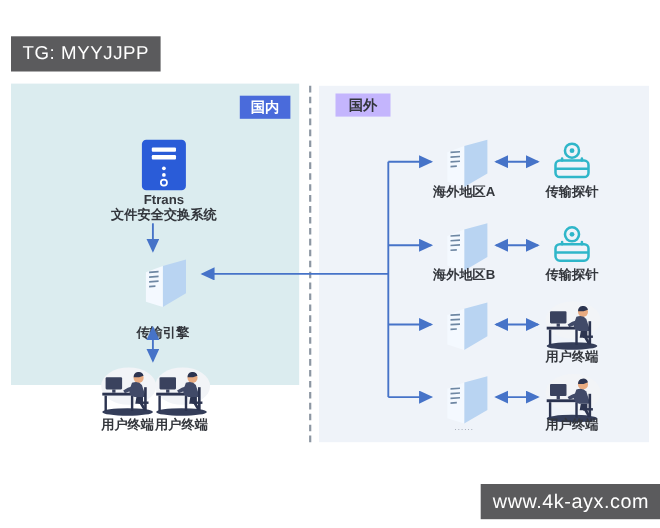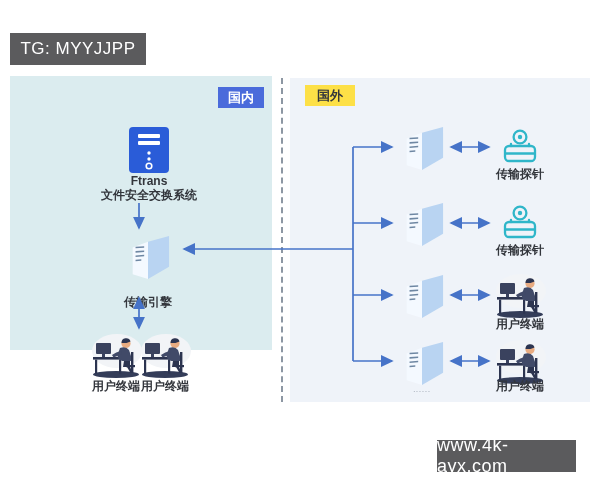--- a/index.html
+++ b/index.html
@@ -7,36 +7,36 @@
     width:600px;height:480px;position:relative;background:#ffffff;
     font-family:"Liberation Sans","DejaVu Sans",sans-serif;
     overflow:hidden;
   }
   .abs{position:absolute;}
   .badge-dark{
     background:#5b5b5d;color:#ffffff;display:flex;align-items:center;
     justify-content:center;letter-spacing:0.5px;
   }
   #tg-badge{left:10px;top:8px;width:136px;height:32px;font-size:17px;margin-top:25px;}
-  #site-badge{left:437px;top:440px;width:139px;height:32px;font-size:18px;}
+  #site-badge{left:437px;top:440px;width:164px;height:32px;font-size:18px;}
   #panel-domestic{
     left:10px;top:76px;width:262px;height:274px;background:#dbecef;
   }
   #panel-overseas{
     left:290px;top:78px;width:300px;height:324px;background:#eff3f9;
   }
   #divider{
     left:281px;top:78px;width:0;height:324px;border-left:2px dashed #8d97a3;
   }
   .region-badge{
     position:absolute;display:flex;align-items:center;justify-content:center;
     font-size:13px;font-weight:bold;
   }
   #badge-domestic{left:208px;top:11px;width:46px;height:21px;background:#4a6bdb;color:#fff;}
-  #badge-overseas{left:15px;top:7px;width:50px;height:21px;background:#fde047;color:#33363c;}
+  #badge-overseas{left:15px;top:7px;width:50px;height:21px;background:#c4b5fd;color:#33363c;}
   .icon-box{position:absolute;display:block;}
   .lbl{
     position:absolute;text-align:center;color:#33363c;font-size:12px;
     font-weight:600;line-height:14px;white-space:nowrap;
   }
   .lbl-tiny{font-size:7px;color:#7a8391;letter-spacing:1px;font-weight:400;}
   #connectors{left:0;top:0;pointer-events:none;}
 </style>
 </head>
 <body>
@@ -119,20 +119,21 @@
   <span class="icon-box" style="left:109px;top:48px;width:46px;height:46px;"><svg width="100%" height="100%" viewBox="0 0 46 48">
     <polygon points="23,7 45,1 45,33 23,46" fill="#b9d4f2"></polygon>
     <polygon points="7,13 23,7 23,46 7,41" fill="#f4f9ff"></polygon>
     <g fill="#6e87a3">
       <rect x="10" y="13" width="9" height="1.6" transform="skewY(-4)"></rect>
       <rect x="10" y="17.5" width="9" height="1.6" transform="skewY(-4)"></rect>
       <rect x="10" y="22" width="9" height="1.6" transform="skewY(-4)"></rect>
       <rect x="10" y="26.5" width="6" height="1.6" transform="skewY(-4)"></rect>
     </g>
   </svg></span>
+  <div class="lbl" style="left:52px;top:89px;width:160px;">海外地区A</div>
   <span class="icon-box" style="left:208px;top:50px;width:44px;height:40px;"><svg width="100%" height="100%" viewBox="0 0 44 40">
     <g fill="none" stroke="#2fb6c9" stroke-width="2.3" stroke-linecap="round">
       <circle cx="22" cy="9" r="6.4"></circle>
       <rect x="7" y="18" width="30" height="15" rx="4"></rect>
       <line x1="8" y1="25.5" x2="36" y2="25.5"></line>
       <line x1="13" y1="16" x2="13" y2="18"></line>
       <line x1="31" y1="16" x2="31" y2="18"></line>
     </g>
     <circle cx="22" cy="9" r="2.2" fill="#2fb6c9"></circle>
   </svg></span>
@@ -141,20 +142,21 @@
   <span class="icon-box" style="left:109px;top:124px;width:46px;height:46px;"><svg width="100%" height="100%" viewBox="0 0 46 48">
     <polygon points="23,7 45,1 45,33 23,46" fill="#b9d4f2"></polygon>
     <polygon points="7,13 23,7 23,46 7,41" fill="#f4f9ff"></polygon>
     <g fill="#6e87a3">
       <rect x="10" y="13" width="9" height="1.6" transform="skewY(-4)"></rect>
       <rect x="10" y="17.5" width="9" height="1.6" transform="skewY(-4)"></rect>
       <rect x="10" y="22" width="9" height="1.6" transform="skewY(-4)"></rect>
       <rect x="10" y="26.5" width="6" height="1.6" transform="skewY(-4)"></rect>
     </g>
   </svg></span>
+  <div class="lbl" style="left:52px;top:165px;width:160px;">海外地区B</div>
   <span class="icon-box" style="left:208px;top:126px;width:44px;height:40px;"><svg width="100%" height="100%" viewBox="0 0 44 40">
     <g fill="none" stroke="#2fb6c9" stroke-width="2.3" stroke-linecap="round">
       <circle cx="22" cy="9" r="6.4"></circle>
       <rect x="7" y="18" width="30" height="15" rx="4"></rect>
       <line x1="8" y1="25.5" x2="36" y2="25.5"></line>
       <line x1="13" y1="16" x2="13" y2="18"></line>
       <line x1="31" y1="16" x2="31" y2="18"></line>
     </g>
     <circle cx="22" cy="9" r="2.2" fill="#2fb6c9"></circle>
   </svg></span>

